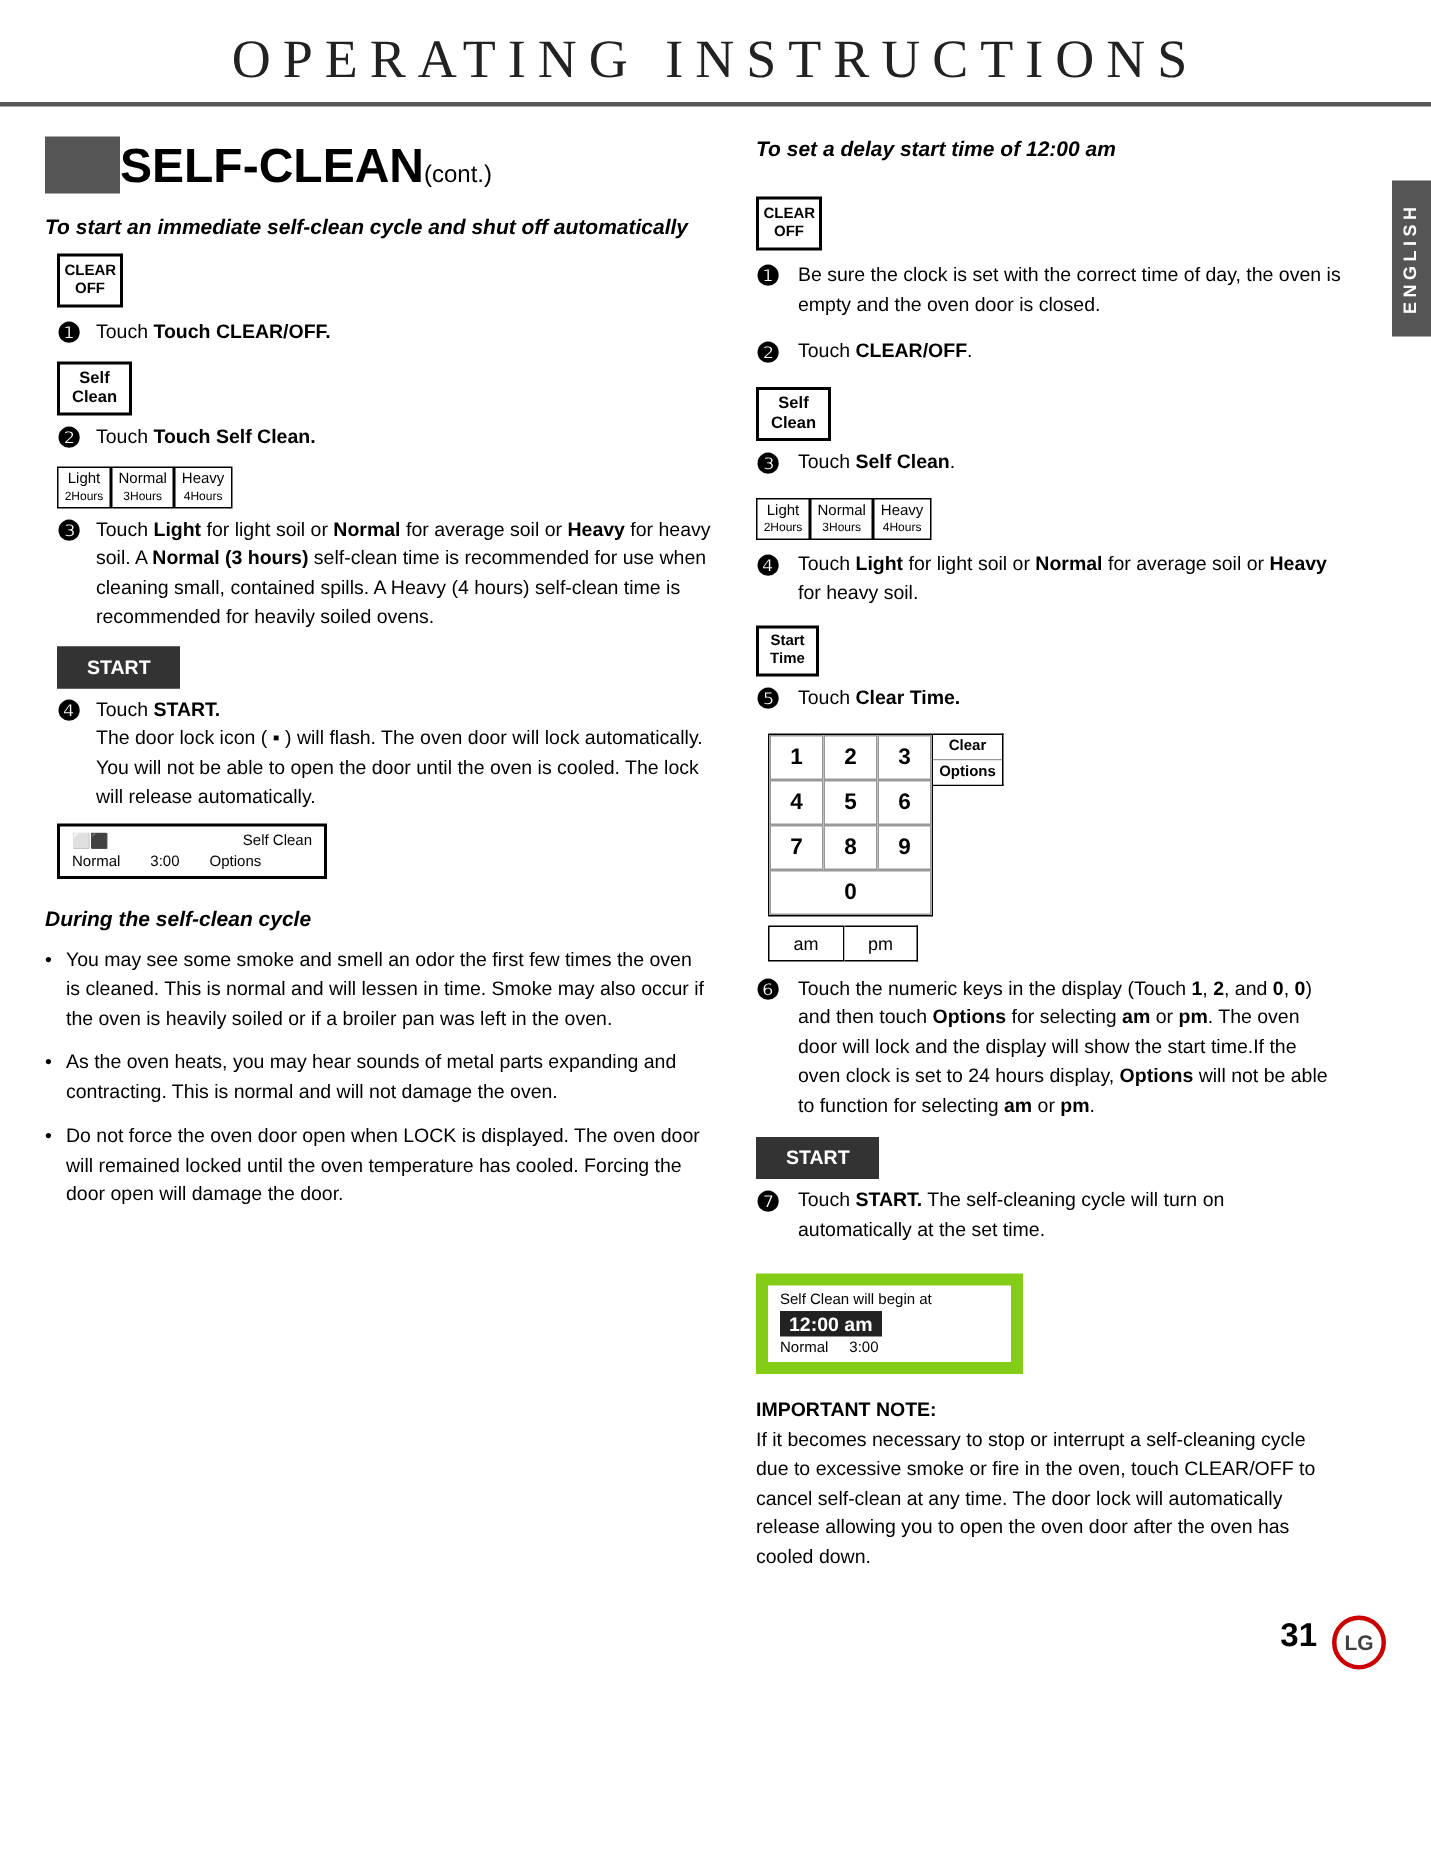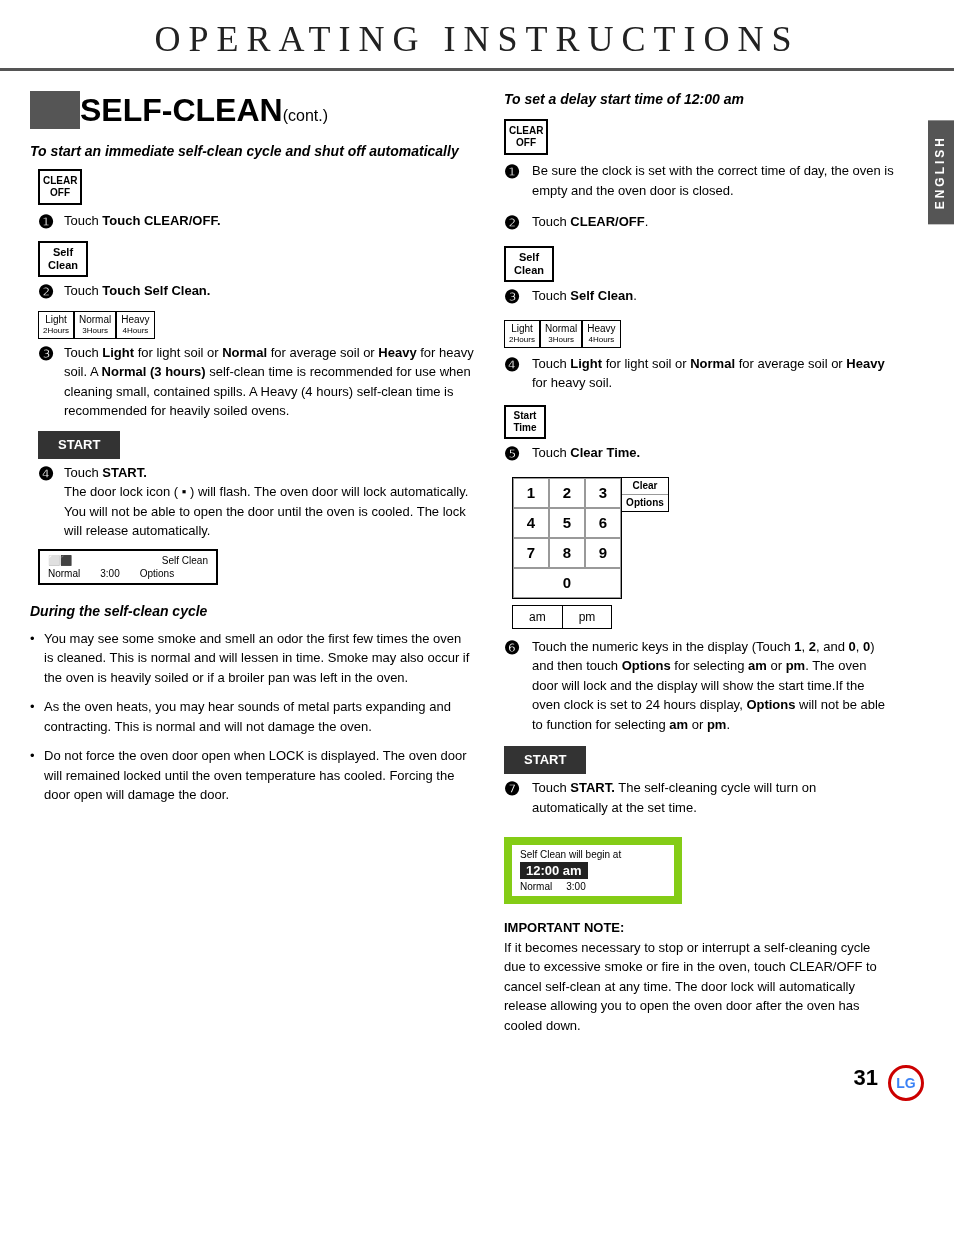--- a/index.html
+++ b/index.html
@@ -207,21 +207,21 @@
       position: absolute;
       left: 0;
       top: 0;
     }
 
     
     .right-heading {
       font-style: italic;
       font-weight: bold;
       font-size: 14px;
-      margin-bottom: 12px;
+      margin-bottom: 24px;
     }
 
     
     .keypad-container {
       display: flex;
       align-items: flex-start;
       gap: 0;
       margin: 6px 0 6px 0;
     }
     .keypad-grid {
@@ -320,21 +320,21 @@
     .lg-logo {
       width: 36px;
       height: 36px;
       border: 3px solid #c00;
       border-radius: 50%;
       display: flex;
       align-items: center;
       justify-content: center;
       font-size: 14px;
       font-weight: bold;
-      color: #3b82f6;
+      color: #404040;
     }
 
     
     .right-display {
       border: 8px solid #84cc16;
       background: #fff;
       padding: 4px 8px;
       font-size: 10px;
       width: 178px;
       margin-top: 20px;

